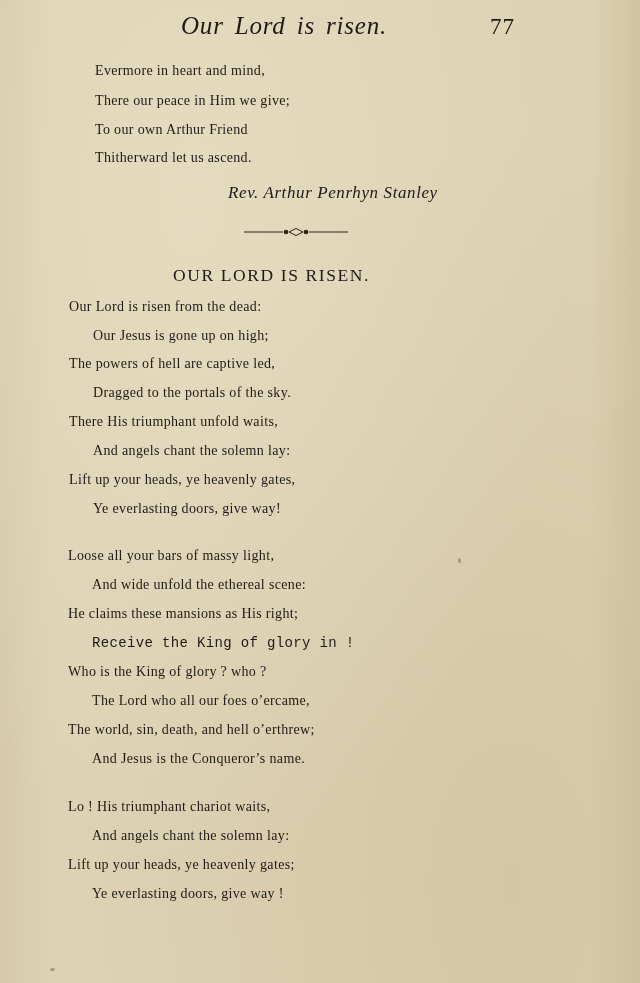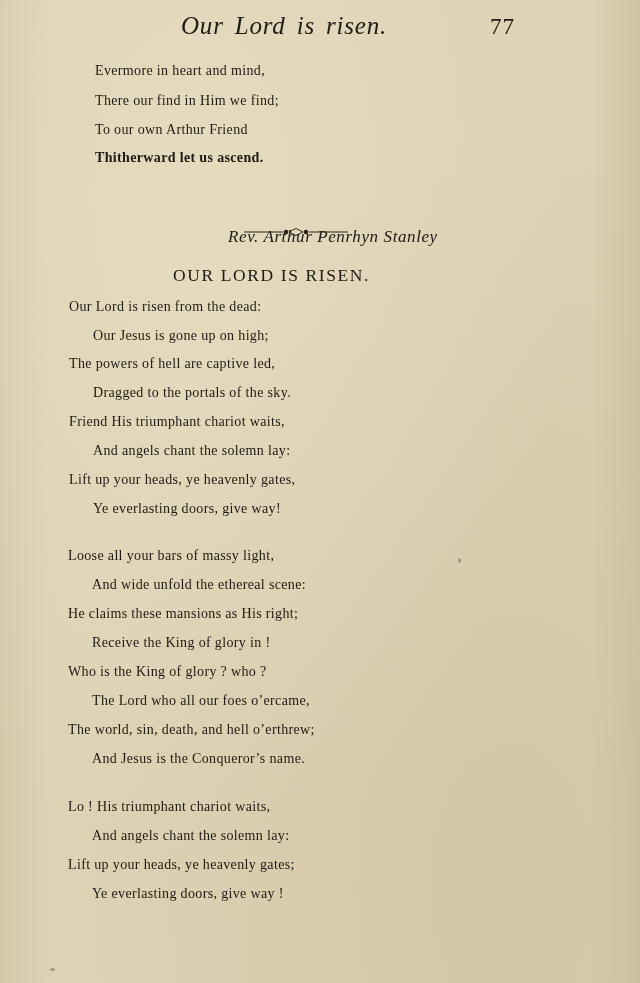--- a/index.html
+++ b/index.html
@@ -48,21 +48,20 @@
       line-height: 1;
     }
     .attribution {
       position: absolute;
       top: 183px;
       left: 228px;
       font-style: italic;
       font-size: 17px;
       letter-spacing: 0.6px;
       white-space: nowrap;
-      margin-top: 44px;
     }
     .ornament {
       position: absolute;
       top: 226px;
       left: 244px;
       width: 104px;
       height: 12px;
     }
     .poem-title {
       position: absolute;
@@ -82,52 +81,52 @@
 </head>
 <body>
 
 <div class="page">
 
   <div class="running-head">Our Lord is risen.</div>
   <div class="page-number">77</div>
 
   <div>
     <div class="line" style="top:64px; left:95px;">Evermore in heart and mind,</div>
-    <div class="line" style="top:94px; left:95px;">There our find in Him we find;</div>
+    <div class="line" style="top:94px; left:95px;">There our peace in Him we give;</div>
     <div class="line" style="top:123px; left:95px;">To our own Arthur Friend</div>
-    <div class="line" style="top:151px; left:95px;font-weight:bold;">Thitherward let us ascend.</div>
+    <div class="line" style="top:151px; left:95px;">Thitherward let us ascend.</div>
     <div class="attribution">Rev. Arthur Penrhyn Stanley</div>
   </div>
 
   <svg class="ornament" viewBox="0 0 104 12">
     <line x1="0" y1="6" x2="39" y2="6" stroke="#2a241c" stroke-width="1"></line>
     <line x1="65" y1="6" x2="104" y2="6" stroke="#2a241c" stroke-width="1"></line>
     <circle cx="42" cy="6" r="2.3" fill="#2a241c"></circle>
     <circle cx="62" cy="6" r="2.3" fill="#2a241c"></circle>
     <polygon points="45,6 52,2.5 59,6 52,9.5" fill="none" stroke="#2a241c" stroke-width="1"></polygon>
   </svg>
 
   <div class="poem-title">OUR LORD IS RISEN.</div>
 
   <div>
     <div class="line" style="top:300px; left:69px;">Our Lord is risen from the dead:</div>
     <div class="line" style="top:329px; left:93px;">Our Jesus is gone up on high;</div>
     <div class="line" style="top:357px; left:69px;">The powers of hell are captive led,</div>
     <div class="line" style="top:386px; left:93px;">Dragged to the portals of the sky.</div>
-    <div class="line" style="top:415px; left:69px;">Friend His triumphant chariot waits,</div>
+    <div class="line" style="top:415px; left:69px;">There His triumphant unfold waits,</div>
     <div class="line" style="top:444px; left:93px;">And angels chant the solemn lay:</div>
     <div class="line" style="top:473px; left:69px;">Lift up your heads, ye heavenly gates,</div>
     <div class="line" style="top:502px; left:93px;">Ye everlasting doors, give way!</div>
   </div>
 
   <div>
     <div class="line" style="top:549px; left:68px;">Loose all your bars of massy light,</div>
     <div class="line" style="top:578px; left:92px;">And wide unfold the ethereal scene:</div>
     <div class="line" style="top:607px; left:68px;">He claims these mansions as His right;</div>
-    <div class="line" style="top:636px; left:92px;">Receive the King of glory in !</div>
+    <div class="line" style="top:636px; left:92px;font-family:Liberation Mono, monospace;">Receive the King of glory in !</div>
     <div class="line" style="top:665px; left:68px;">Who is the King of glory ? who ?</div>
     <div class="line" style="top:694px; left:92px;">The Lord who all our foes o’ercame,</div>
     <div class="line" style="top:723px; left:68px;">The world, sin, death, and hell o’erthrew;</div>
     <div class="line" style="top:752px; left:92px;">And Jesus is the Conqueror’s name.</div>
   </div>
 
   <div>
     <div class="line" style="top:800px; left:68px;">Lo ! His triumphant chariot waits,</div>
     <div class="line" style="top:829px; left:92px;">And angels chant the solemn lay:</div>
     <div class="line" style="top:858px; left:68px;">Lift up your heads, ye heavenly gates;</div>

